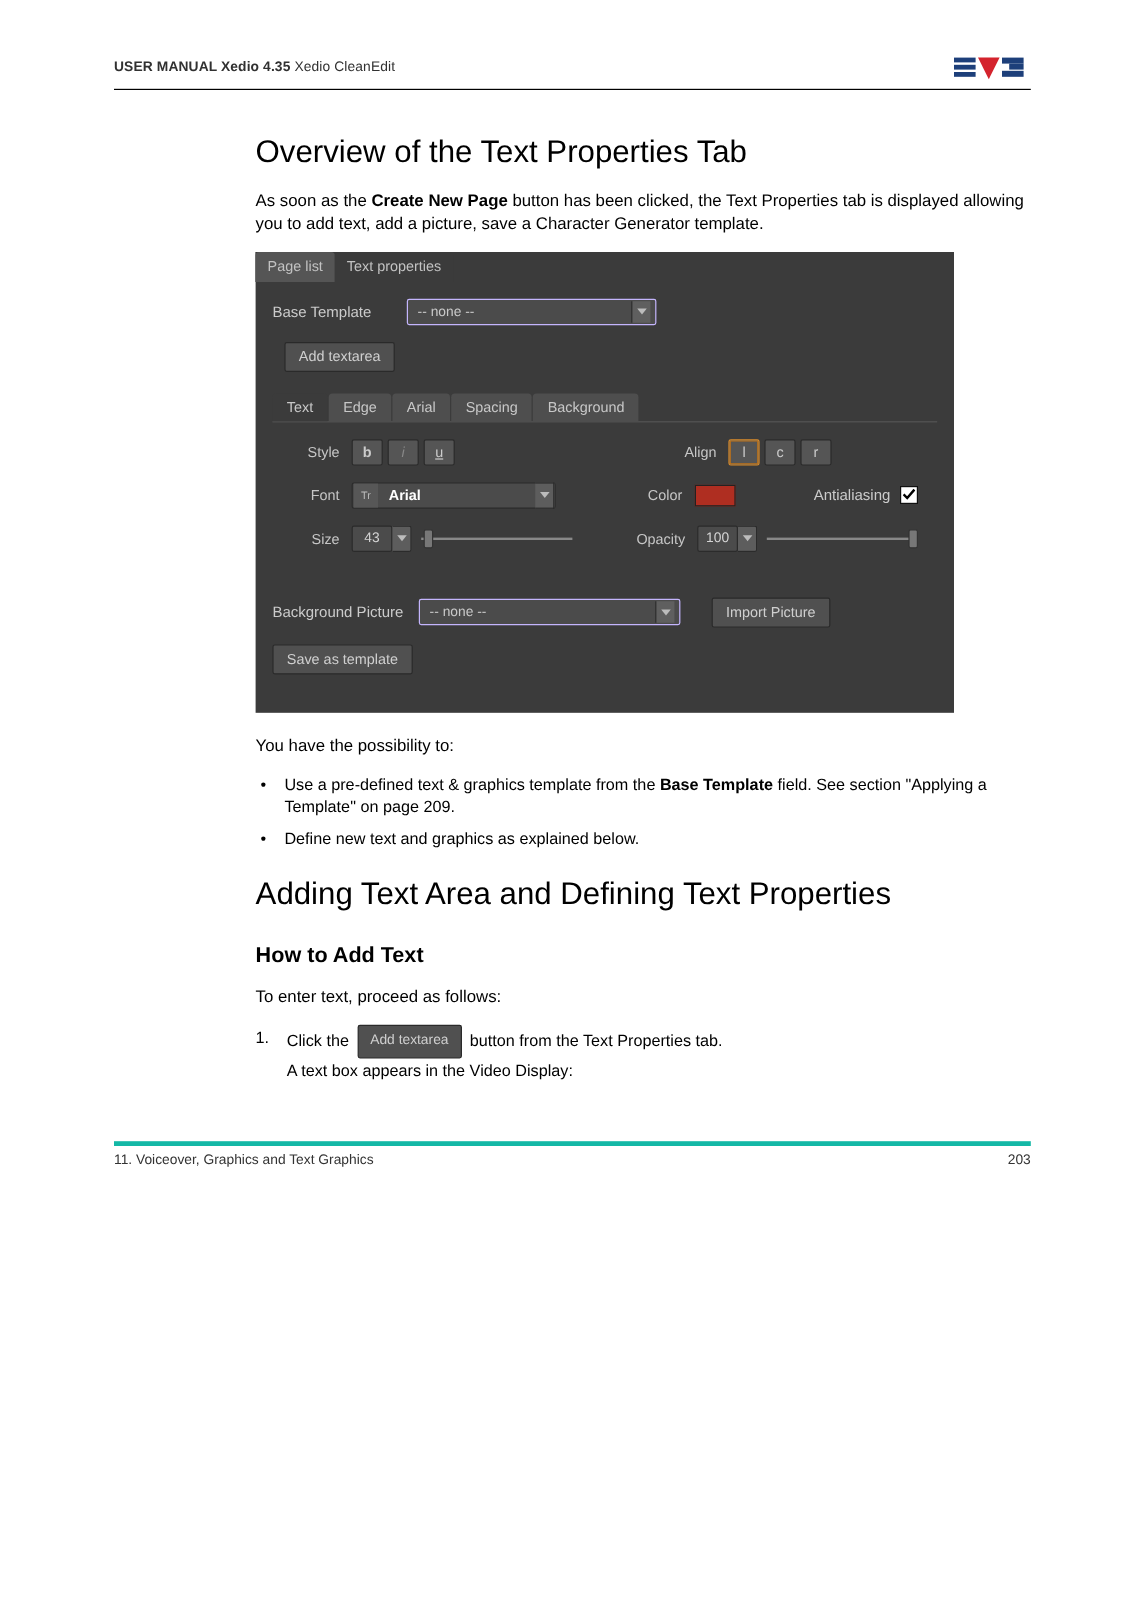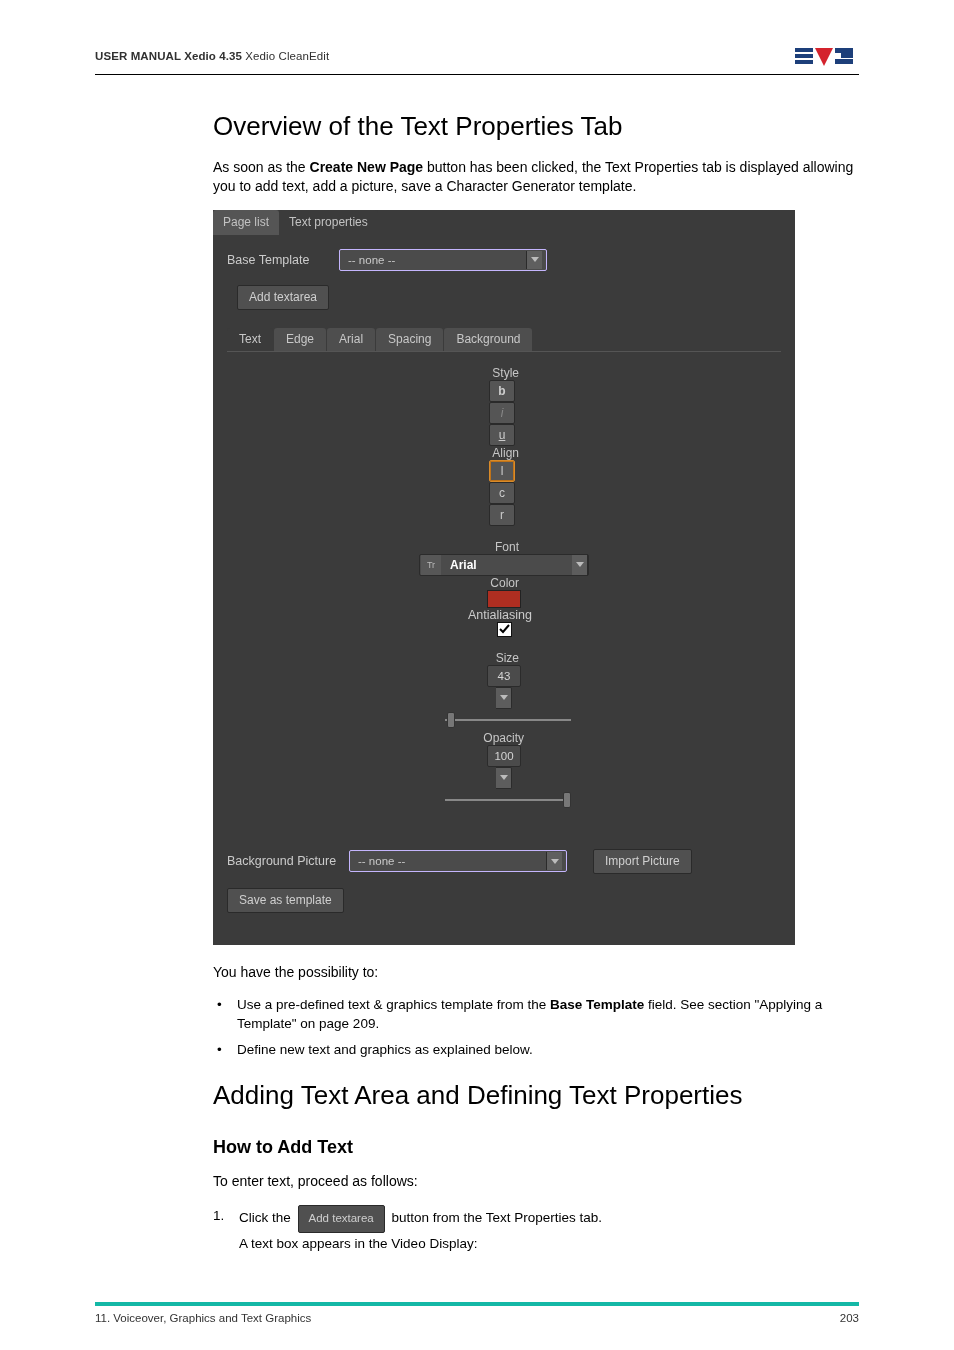--- a/index.html
+++ b/index.html
@@ -24,21 +24,21 @@
   .row { display: flex; align-items: center; margin-bottom: 14px; }
   .label { color: #cbcbcb; font-size: 12.5px; }
   .select { display:flex; align-items:center; background:#4b4b4b; border:1px solid #c4b5fd; height:22px; font-size:11.5px; color:#c9c9c9; padding:0 4px 0 8px; border-radius:2px; }
   .select .arrow { margin-left:auto; display:flex; align-items:center; justify-content:center; width:16px; height:18px; background:#5f5f5f; border-left:1px solid #2b2b2b; }
   .tri-down { width:0; height:0; border-left:4px solid transparent; border-right:4px solid transparent; border-top:5px solid #bcbcbc; }
   .btn { background:#505050; border:1px solid #2a2a2a; color:#cfcfcf; padding:4px 11px 5px; font-size:12px; border-radius:2px; }
   .subtabs { display:flex; margin-top: 6px; }
   .subtab { padding:4px 12px 5px; font-size:12px; background:#4e4e4e; color:#c8c8c8; border-top-left-radius:3px; border-top-right-radius:3px; margin-right:1px; }
   .subtab.active { background:#3b3b3b; }
   .subpanel { border-top:1px solid #555; padding: 14px 16px 8px; }
-  .sub-row { display:flex; align-items:center; margin-bottom: 14px; flex-direction: column; }
+  .sub-row { display:flex; align-items:center; margin-bottom: 14px; }
   .icon-btn { width:26px; height:22px; background:#555; border:1px solid #2a2a2a; border-radius:2px; display:flex; align-items:center; justify-content:center; margin-right:4px; color:#ccc; font-size:12px; }
   .icon-btn.active { border-color:#d98b2a; box-shadow: 0 0 0 1px #c07318 inset; }
   .icon-btn.bold-t { font-weight:700; }
   .icon-btn.italic-t { font-style: italic; }
   .underline-t { text-decoration: underline; }
   .font-select { width: 170px; display:flex; align-items:center; background:#4b4b4b; border:1px solid #2b2b2b; height:22px; border-radius:2px; }
   .tt-box { width:20px; height:20px; margin:1px; background:#575757; display:flex; align-items:center; justify-content:center; font-size:9px; color:#bbb; }
   .font-name { padding-left:8px; color:#fff; font-weight:700; font-size:12px; flex:1; }
   .num-box { width:34px; height:22px; background:#4b4b4b; border:1px solid #2b2b2b; border-radius:2px; display:flex; align-items:center; justify-content:center; color:#d4d4d4; font-size:11.5px; }
   .arrow-box { width:16px; height:22px; background:#5d5d5d; border:1px solid #2b2b2b; border-left:none; display:flex; align-items:center; justify-content:center; border-radius:0 2px 2px 0;}

